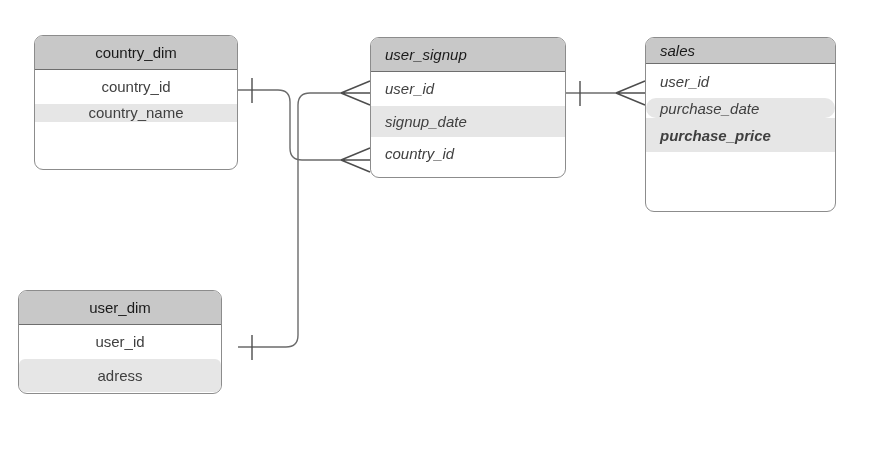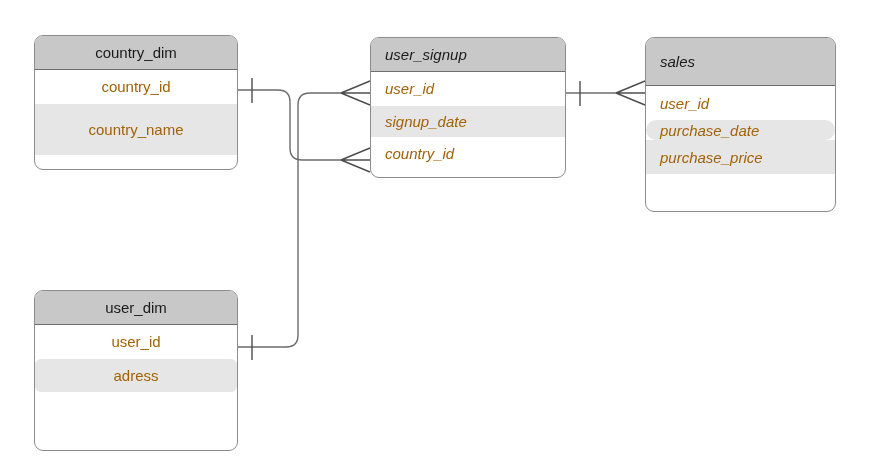--- a/index.html
+++ b/index.html
@@ -38,21 +38,21 @@
     border-bottom: 1px solid #6e6e6e;
     color: #1a1a1a;
     font-size: 15px;
     line-height: 1;
     display: flex;
     align-items: center;
     white-space: nowrap;
   }
   .entity-row {
     box-sizing: border-box;
-    color: #a16207;
+    color: #404040;
     font-size: 15px;
     line-height: 1;
     display: flex;
     align-items: center;
     white-space: nowrap;
   }
   .entity-row.alt {
     background: #e6e6e6;
   }
   .entity-row.plain {
@@ -95,36 +95,36 @@
     <g>
       <path d="M566,93 L616,93" fill="none" stroke="#6b6b6b" stroke-width="1.4"></path>
       <line x1="580" y1="81" x2="580" y2="106" stroke="#4d4d4d" stroke-width="1.4"></line>
       <path d="M616,93 L645,81 M616,93 L645,93 M616,93 L645,105" fill="none" stroke="#4d4d4d" stroke-width="1.4"></path>
     </g>
   </svg>
 
   <div class="entity style-centered" style="left:34px; top:35px; width:204px; height:135px;">
     <div class="entity-header" style="height:34px;">country_dim</div>
     <div class="entity-row plain" style="height:33.6px;">country_id</div>
-    <div class="entity-row alt" style="height:51px;">country_name</div>
+    <div class="entity-row alt" style="height:18px;">country_name</div>
   </div>
 
   <div class="entity style-italic" style="left:370px; top:37px; width:196px; height:141px;">
     <div class="entity-header" style="height:34px;">user_signup</div>
     <div class="entity-row plain" style="height:33.6px;">user_id</div>
     <div class="entity-row alt" style="height:31px;">signup_date</div>
     <div class="entity-row plain" style="height:33.6px;">country_id</div>
   </div>
 
   <div class="entity style-italic" style="left:645px; top:37px; width:191px; height:175px;">
-    <div class="entity-header" style="height:48px;">sales</div>
+    <div class="entity-header" style="height:26px;">sales</div>
     <div class="entity-row plain" style="height:34px;">user_id</div>
     <div class="entity-row alt" style="height:20px;border-radius:10px;">purchase_date</div>
-    <div class="entity-row alt" style="height:34px;">purchase_price</div>
+    <div class="entity-row alt" style="height:34px;font-weight:bold;">purchase_price</div>
   </div>
 
-  <div class="entity style-centered" style="left:34px; top:290px; width:204px; height:161px;">
+  <div class="entity style-centered" style="left:18px; top:290px; width:204px; height:104px;">
     <div class="entity-header" style="height:34px;">user_dim</div>
     <div class="entity-row plain" style="height:33.6px;">user_id</div>
     <div class="entity-row alt" style="height:33.6px;border-radius:6px;">adress</div>
   </div>
 
 </div>
 
 </body></html>

